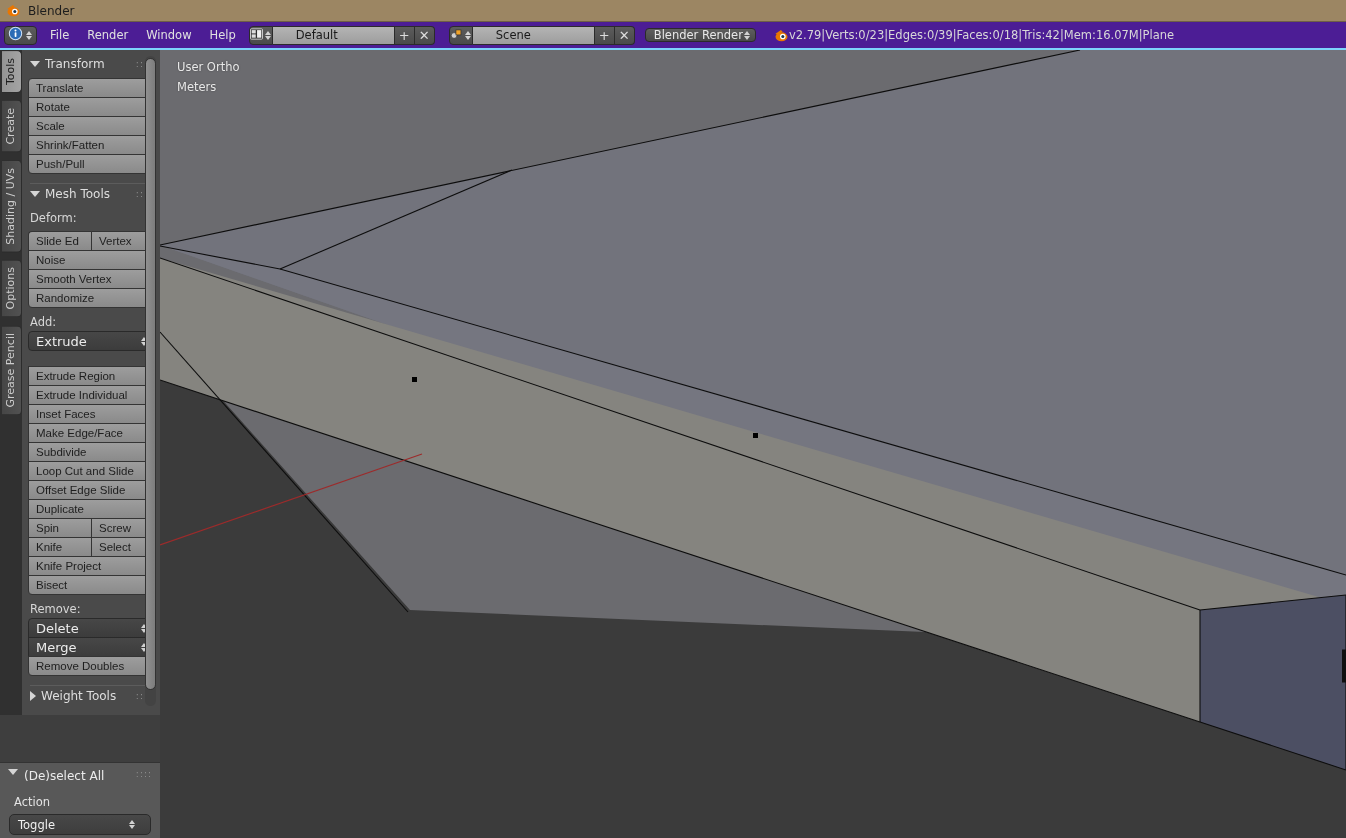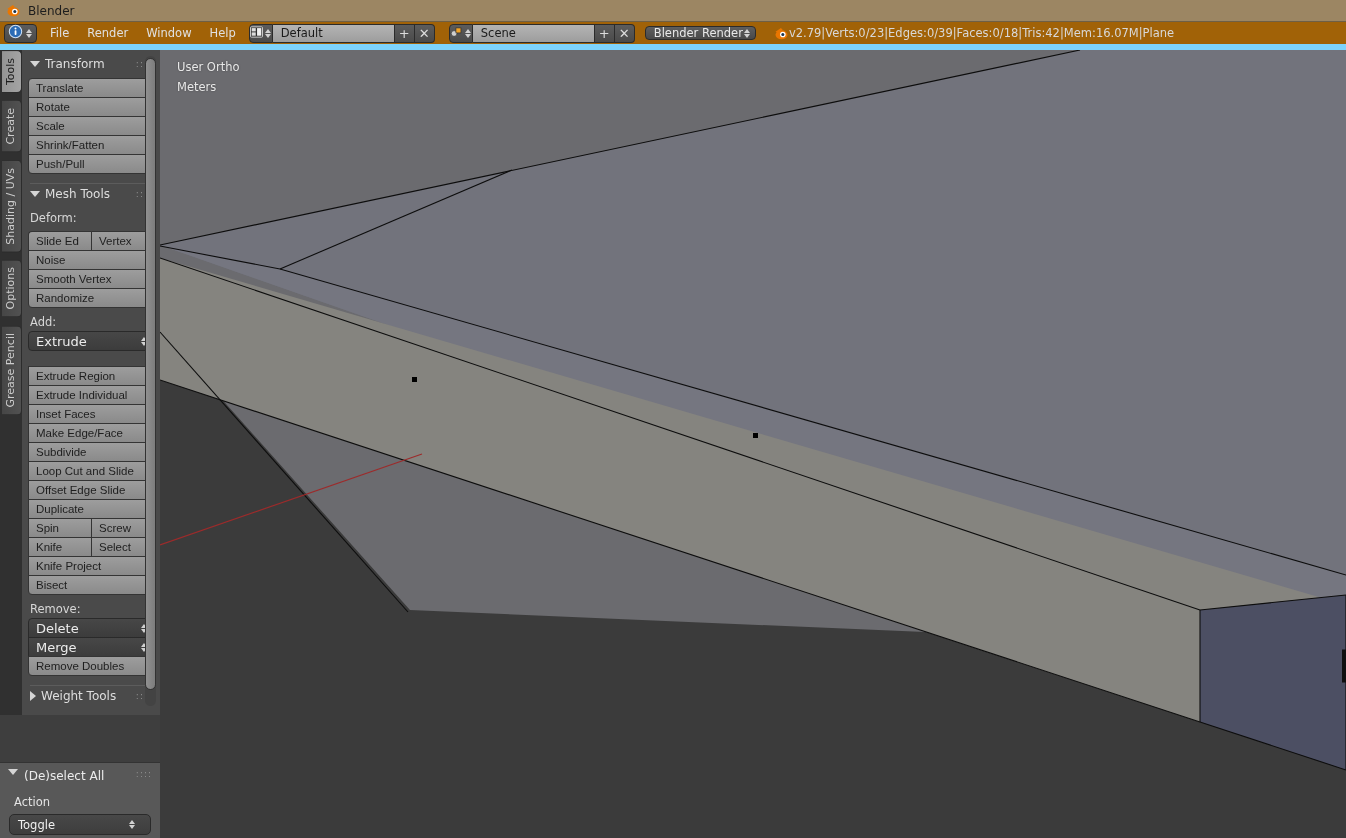--- a/index.html
+++ b/index.html
@@ -22,23 +22,23 @@
     display: flex; align-items: center; gap: 7px; padding-left: 6px;
     border-bottom: 1px solid #6f5f45;
   }
   #titlebar .title-text { font-size: 12px; color: #1d1d1d; }
 
   .blender-logo { width: 15px; height: 15px; display: block; }
 
   
   #header {
     position: absolute; left: 0; top: 22px; width: 1346px; height: 28px;
-    background: #a16207;
+    background: #4c1d95;
     display: flex; align-items: center; padding: 0 4px;
-    border-bottom: 6px solid #7dd3fc;
+    border-bottom: 2px solid #7dd3fc;
   }
   .hdr-iconbtn {
     height: 19px; background: linear-gradient(#5c5c5c,#4a4a4a);
     border: 1px solid #2b2b2b; border-radius: 4px;
     display: flex; align-items: center; padding: 0 3px; gap: 2px;
     margin-right: 4px;
   }
   .updown { display:flex; flex-direction:column; align-items:center; justify-content:center;
             width:8px; height:15px; gap:1px; }
   .updown i { display:block; width:0;height:0;border-left:3px solid transparent;
@@ -53,21 +53,21 @@
 
   .combo-group { display: flex; align-items: center; margin-left: 4px; }
   .combo-icon {
     width: 24px; height: 19px; background: linear-gradient(#5c5c5c,#4a4a4a);
     border: 1px solid #2b2b2b; border-radius: 4px 0 0 4px;
     display:flex; align-items:center; justify-content:center; gap:2px;
   }
   .combo-field {
     height: 19px; background: linear-gradient(#b4b4b4,#9d9d9d);
     border: 1px solid #2b2b2b; border-left: none;
-    color: #1a1a1a; font-size: 11.5px; line-height: 17px; padding-left: 8px;
+    color: #1a1a1a; font-size: 11.5px; line-height: 17px; padding-left: 23px;
   }
   .combo-plus, .combo-x {
     width: 20px; height: 19px; background: linear-gradient(#5c5c5c,#4a4a4a);
     border: 1px solid #2b2b2b; border-left: none;
     display:flex; align-items:center; justify-content:center;
     color:#dcdcdc; font-size: 13px; line-height:1;
   }
   .combo-x { border-radius: 0 4px 4px 0; }
 
   .engine-select {

